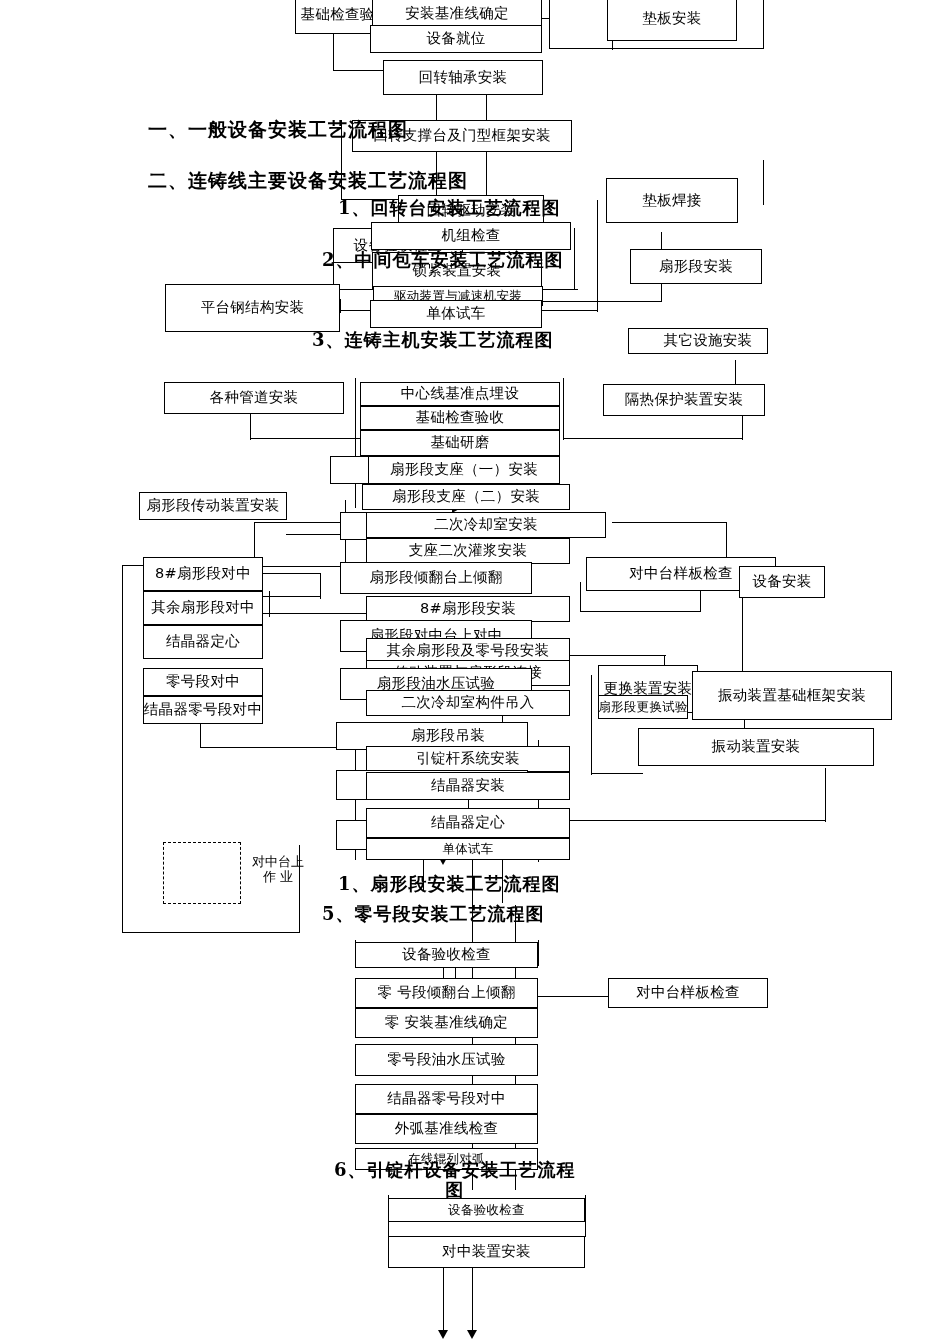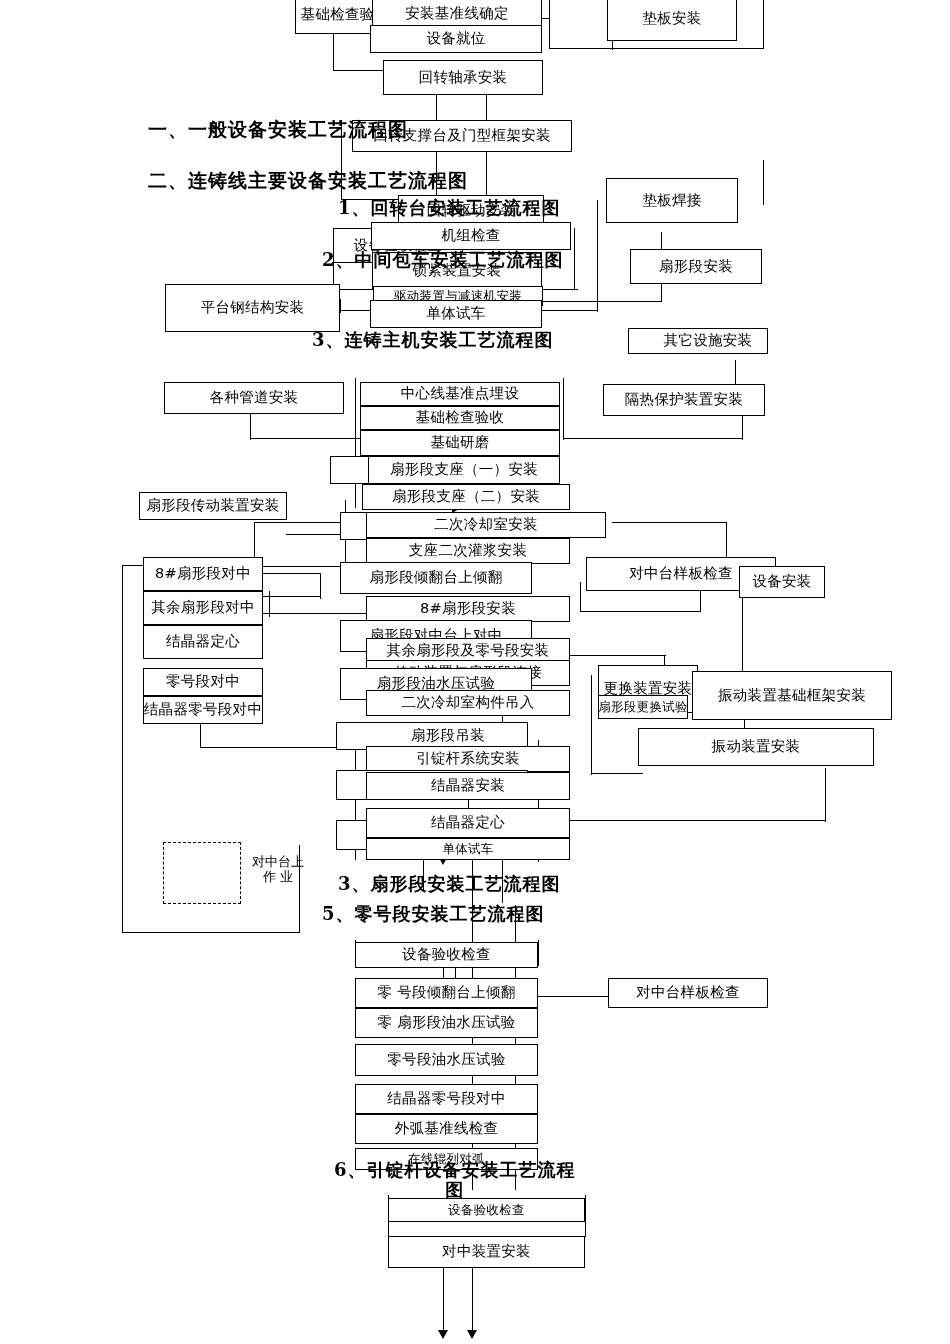--- a/index.html
+++ b/index.html
@@ -253,35 +253,35 @@
   <div class="box" style="left:366px; top:772px; width:204px; height:28px;">结晶器安装</div>
   <div class="box" style="left:336px; top:820px; width:192px; height:30px;">在线辊列对弧</div>
   <div class="box" style="left:366px; top:808px; width:204px; height:30px;">结晶器定心</div>
   <div class="box small" style="left:366px; top:838px; width:204px; height:22px;">单体试车</div>
 
   <div class="box dashed nofill" style="left:163px; top:842px; width:78px; height:62px;"></div>
 
   <div class="box" style="left:355px; top:942px; width:183px; height:26px;">设备验收检查</div>
   <div class="box" style="left:355px; top:978px; width:183px; height:30px;">零 号段倾翻台上倾翻</div>
   <div class="box" style="left:608px; top:978px; width:160px; height:30px;">对中台样板检查</div>
-  <div class="box" style="left:355px; top:1008px; width:183px; height:30px;">零 扇形段油水压试验</div>
+  <div class="box" style="left:355px; top:1008px; width:183px; height:30px;">零 安装基准线确定</div>
   <div class="box" style="left:355px; top:1044px; width:183px; height:32px;">零号段油水压试验</div>
   <div class="box" style="left:355px; top:1084px; width:183px; height:30px;">结晶器零号段对中</div>
   <div class="box" style="left:355px; top:1114px; width:183px; height:30px;">外弧基准线检查</div>
   <div class="box small" style="left:355px; top:1148px; width:183px; height:22px;">在线辊列对弧</div>
 
   <div class="box small" style="left:388px; top:1198px; width:197px; height:24px;">设备验收检查</div>
   <div class="box" style="left:388px; top:1236px; width:197px; height:32px;">对中装置安装</div>
 
   <div class="heading h1" style="left:148px; top:117px;">一、一般设备安装工艺流程图</div>
   <div class="heading h1" style="left:148px; top:168px;">二、连铸线主要设备安装工艺流程图</div>
   <div class="heading h2" style="left:338px; top:196px;">1、回转台安装工艺流程图</div>
   <div class="heading h2" style="left:322px; top:248px;">2、中间包车安装工艺流程图</div>
   <div class="heading h2" style="left:312px; top:328px;">3、连铸主机安装工艺流程图</div>
-  <div class="heading h2" style="left:338px; top:872px;">3、扇形段安装工艺流程图</div>
+  <div class="heading h2" style="left:338px; top:872px;">1、扇形段安装工艺流程图</div>
   <div class="heading h2" style="left:322px; top:902px;">5、零号段安装工艺流程图</div>
   <div class="heading h2" style="left:334px; top:1160px; text-align:center; white-space:pre-line; line-height:1.1;">6、引锭杆设备安装工艺流程
 图</div>
 
   <div class="plain" style="left:246px; top:855px; width:64px;">对中台上
 作  业</div>
 
 </div>
 
 </body></html>

